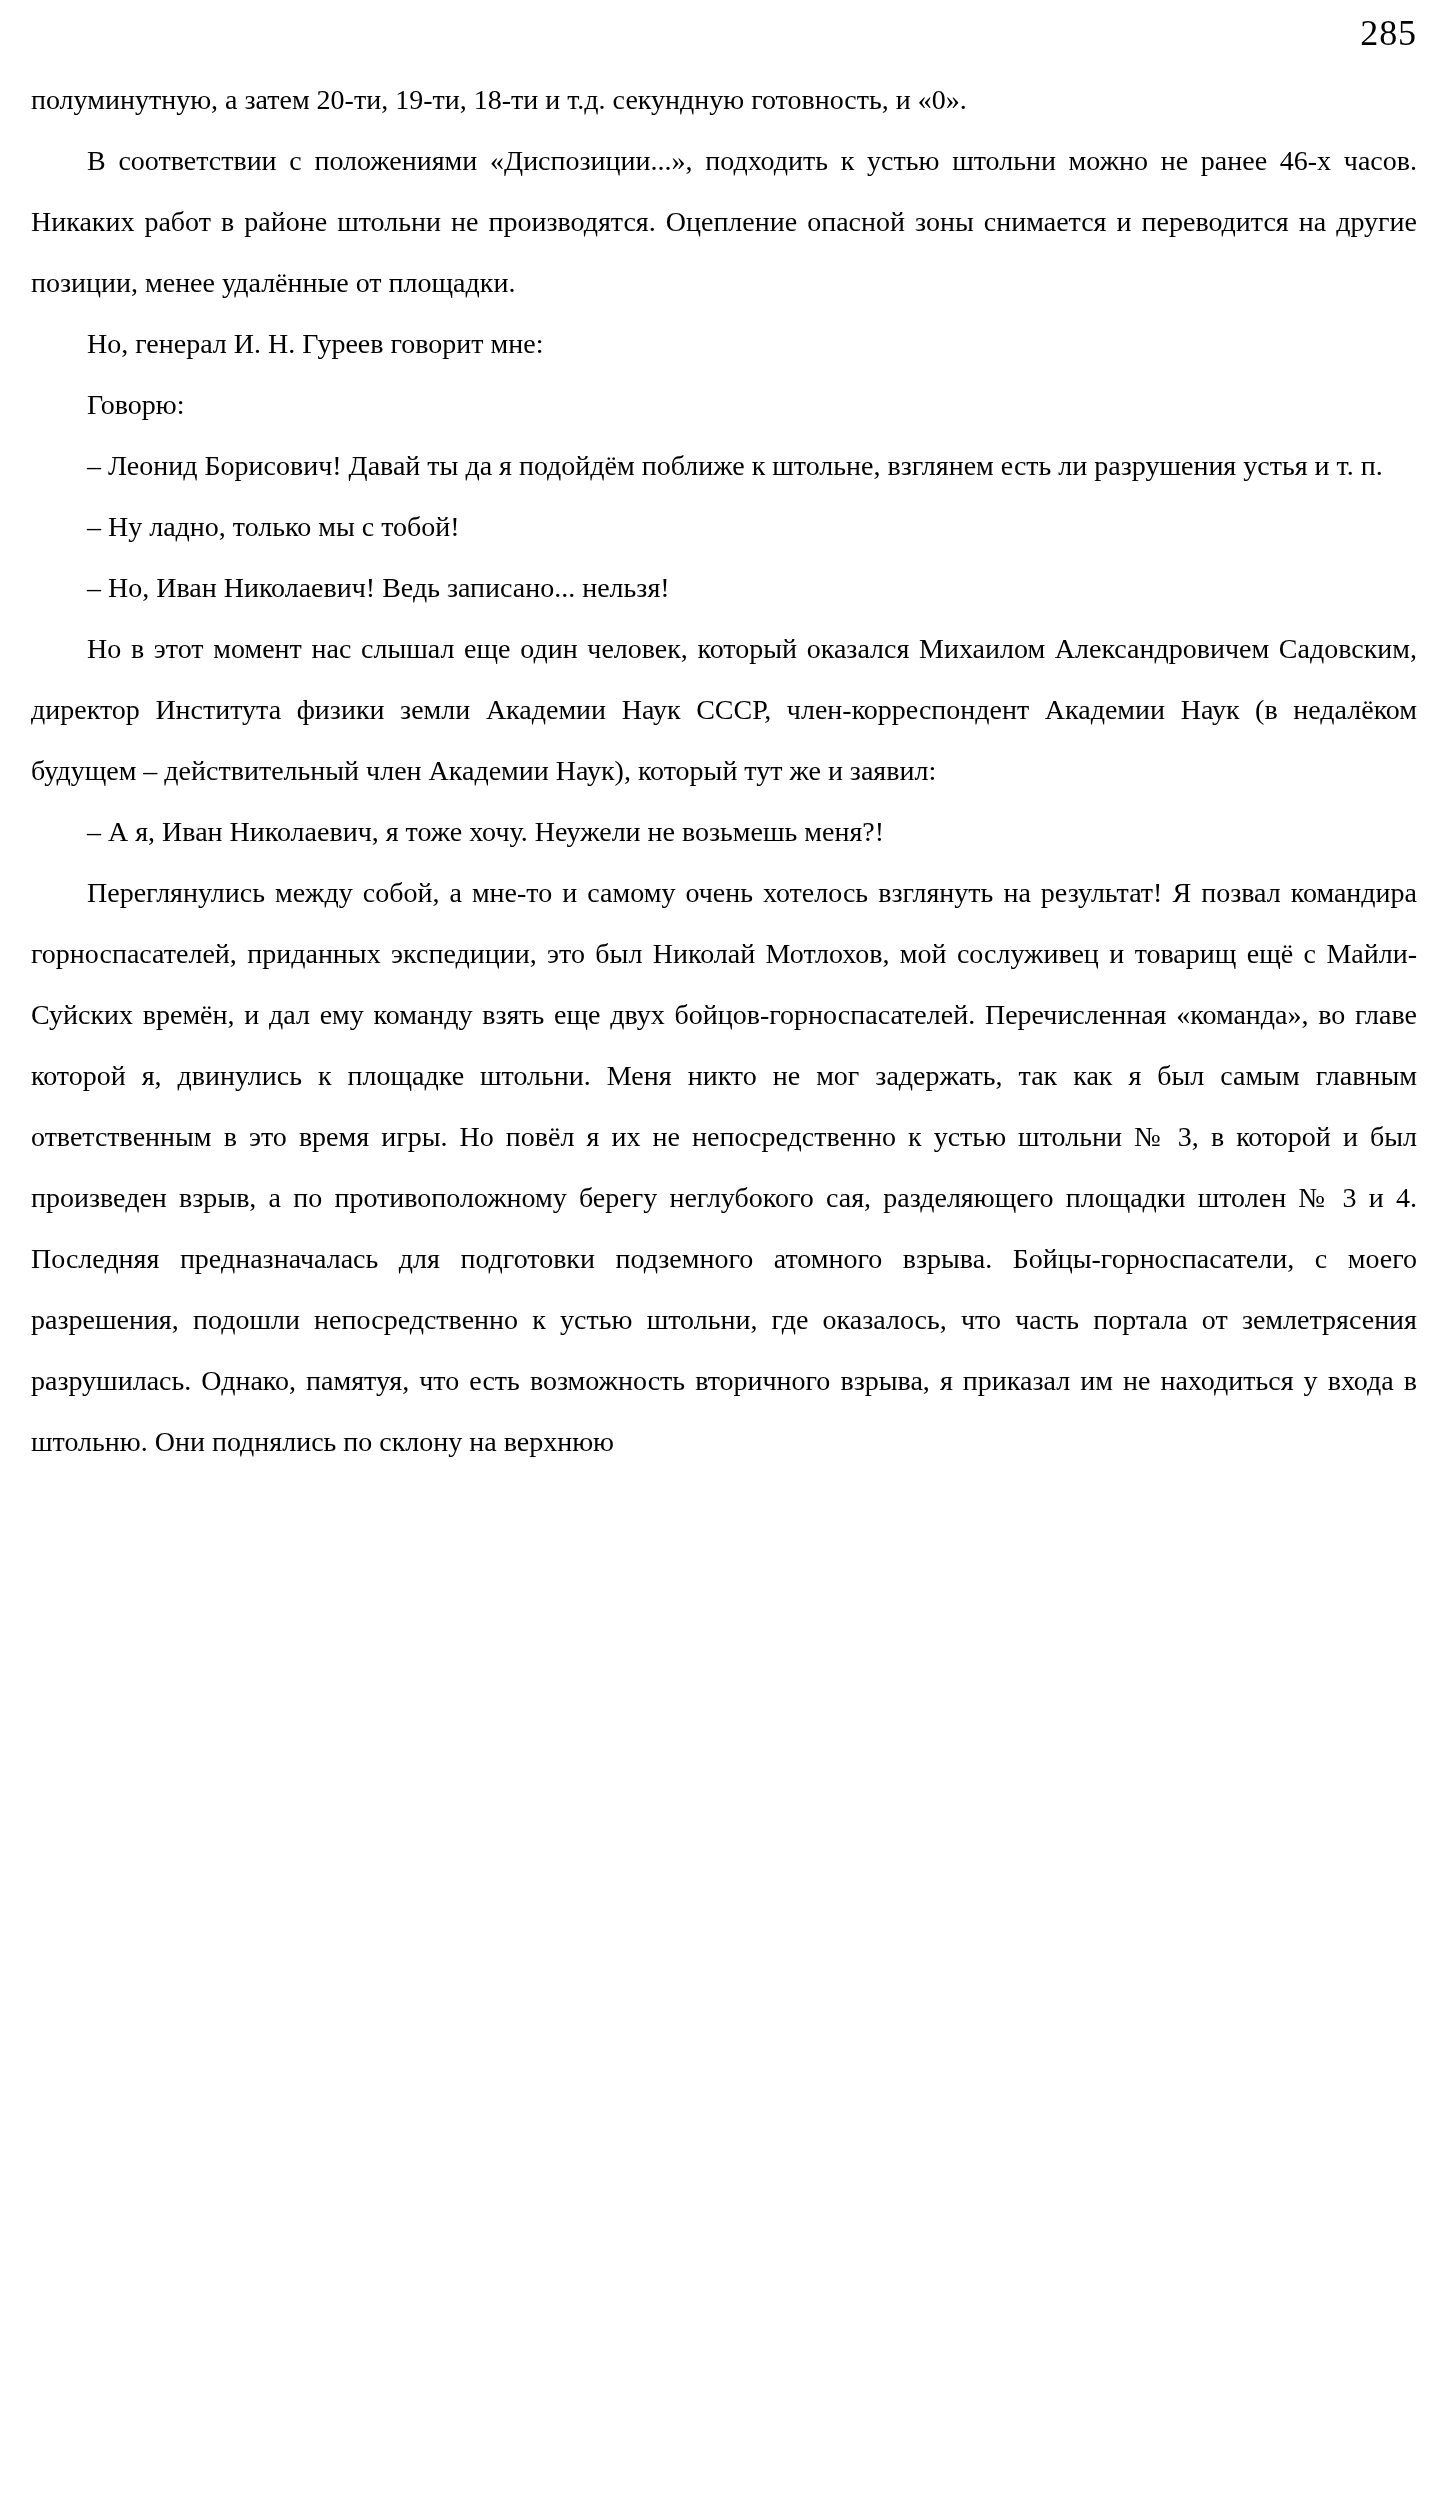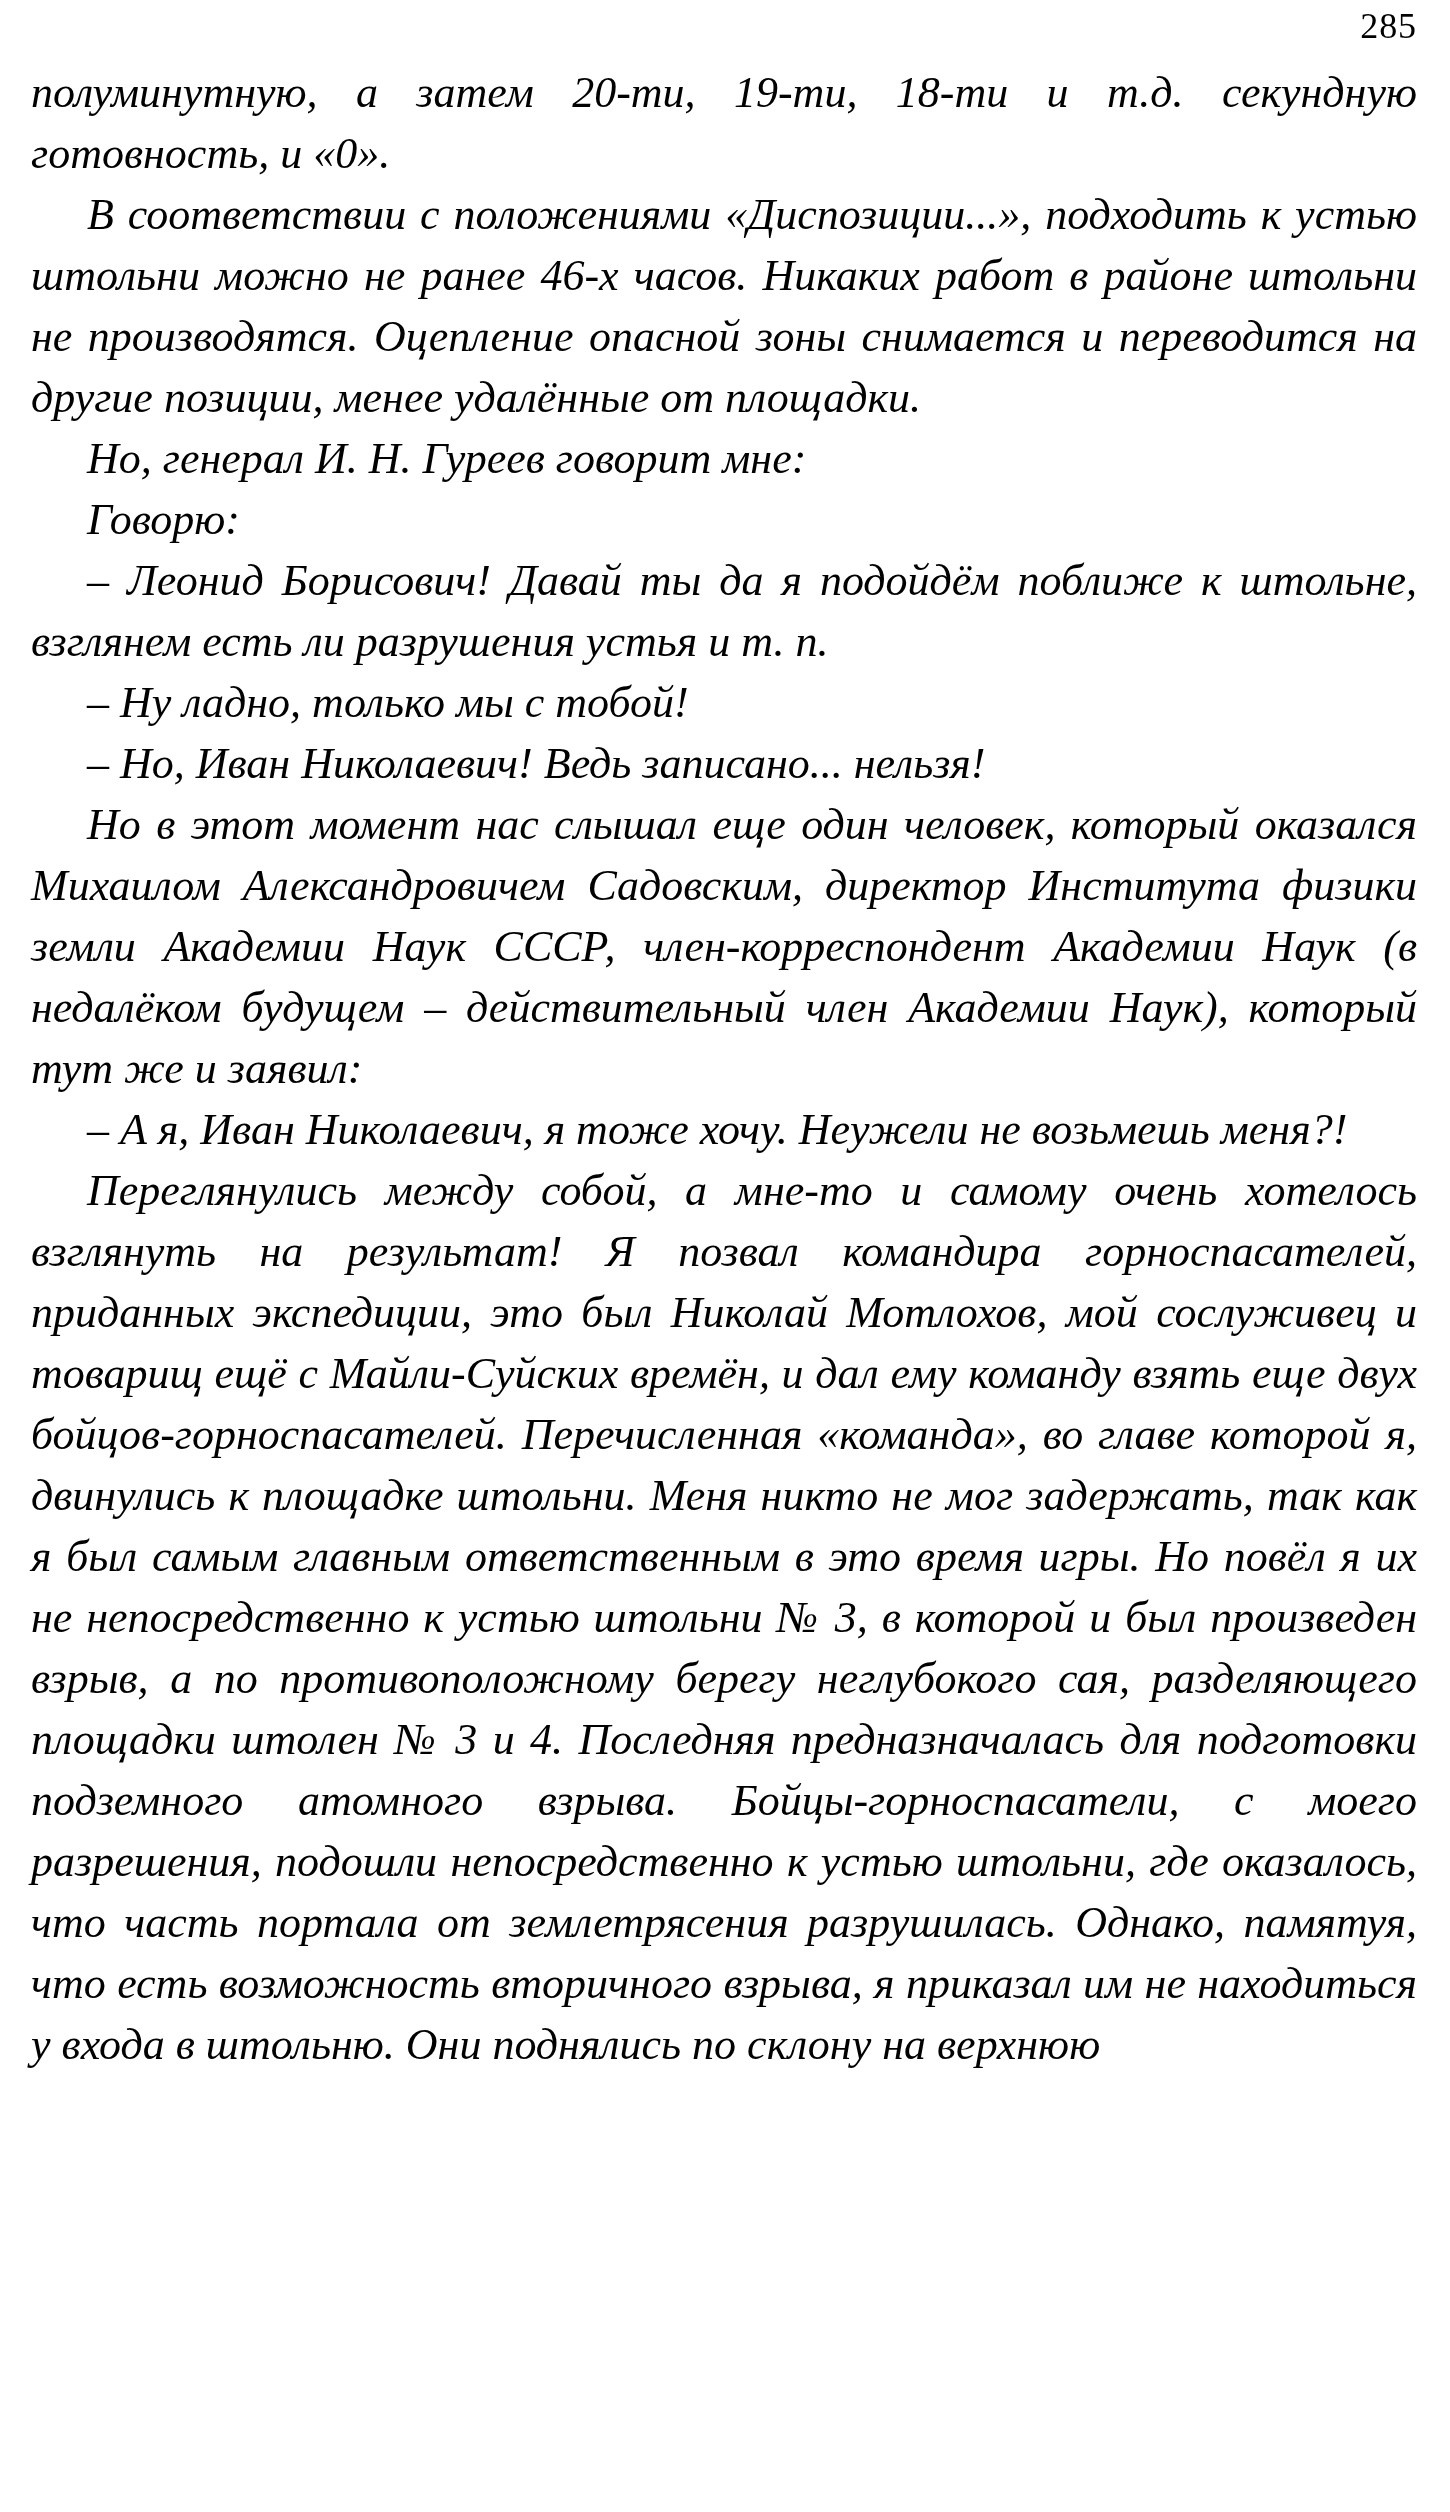--- a/index.html
+++ b/index.html
@@ -11,36 +11,35 @@
       width: 1450px;
       height: 2512px;
       overflow: hidden;
       color: #000000;
       font-family: "Liberation Serif", serif;
     }
     .page {
       box-sizing: border-box;
       width: 1450px;
       height: 2512px;
-      padding: 4px 33px 0 31px;
+      padding: 11px 33px 0 31px;
       background: #ffffff;
     }
     .page-number {
       text-align: right;
       font-size: 36px;
       line-height: 45px;
       margin-bottom: 12.7px;
       letter-spacing: 0.9px;
     }
     .text-block {
-      font-size: 44px;
+      font-size: 28px;
       line-height: 61px;
       text-align: justify;
       text-justify: inter-word;
-      font-style: italic;
     }
     .text-block p {
       margin: 0;
       padding: 0;
       text-indent: 56px;
     }
     .text-block p.no-indent {
       text-indent: 0;
     }
   </style>

